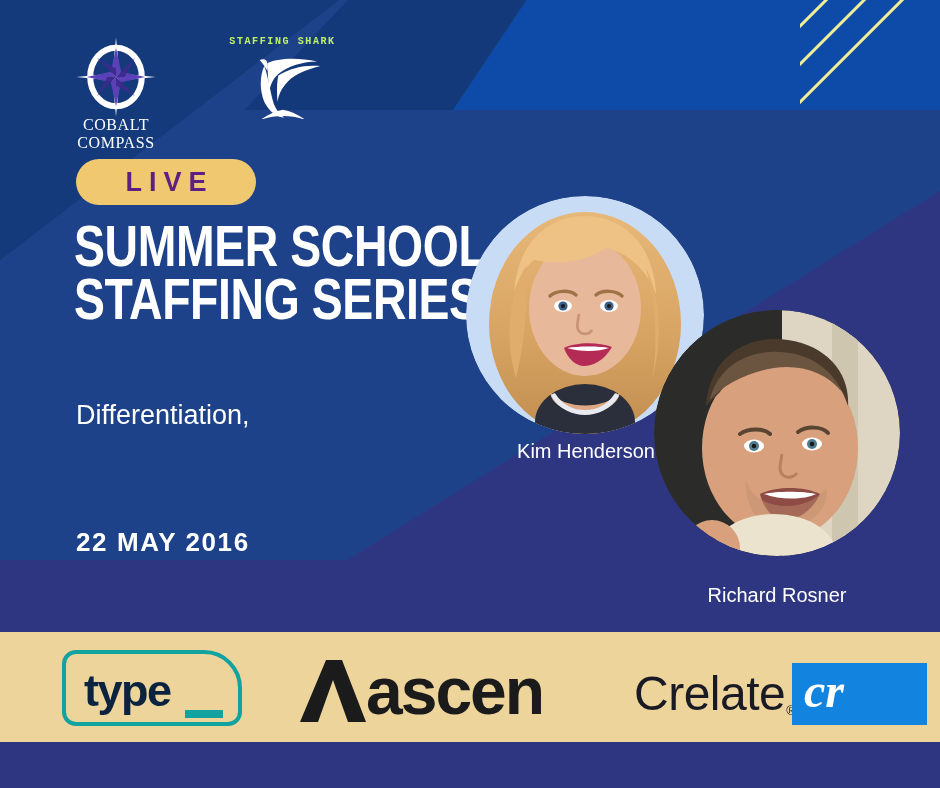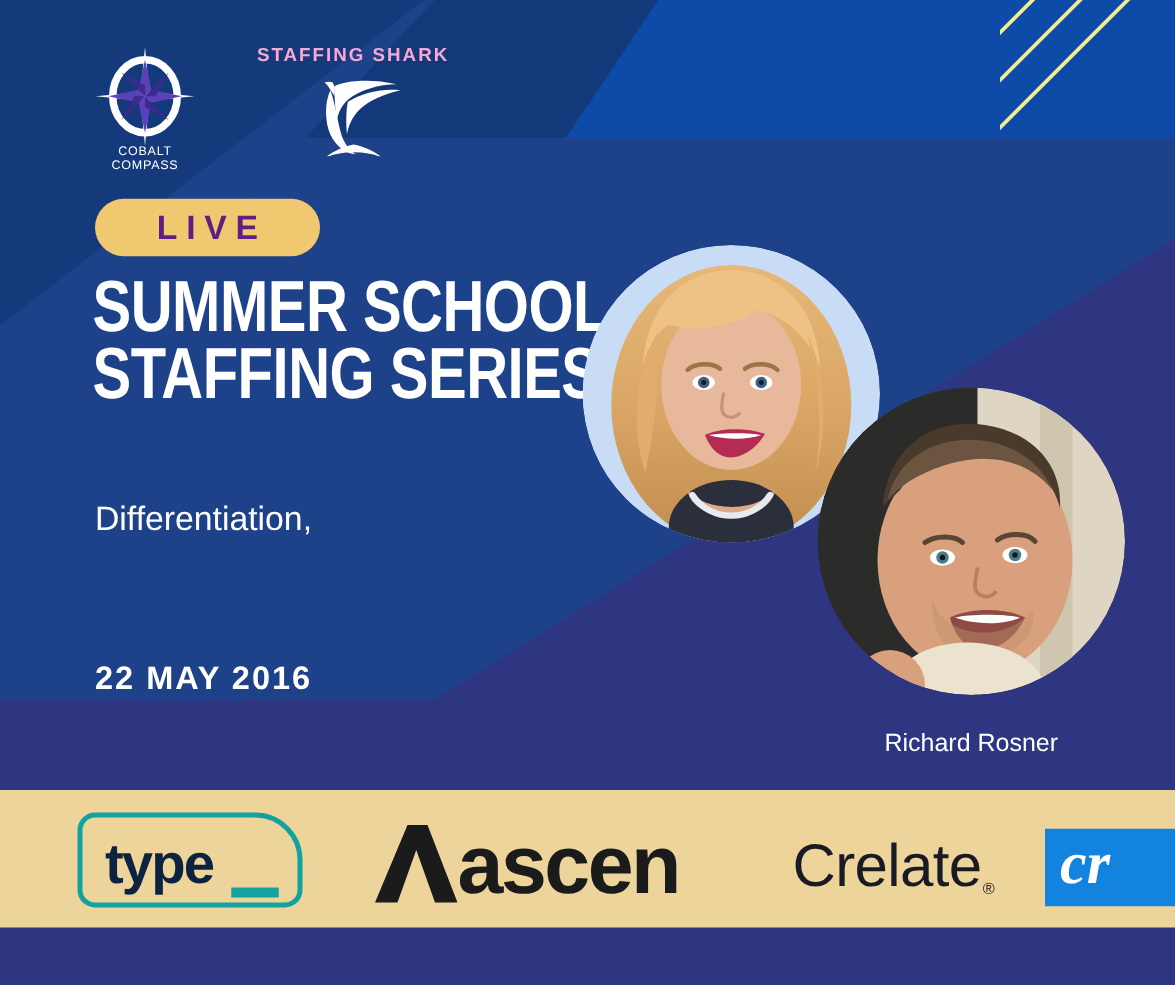--- a/index.html
+++ b/index.html
@@ -109,38 +109,38 @@
     text-align: center;
   }
   .compass-mark {
     width: 86px;
     height: 86px;
     margin: 0 auto;
     display: block;
   }
   .compass-word {
     color: #ffffff;
-    font-size: 10px;
+    font-size: 16px;
     letter-spacing: 0.6px;
-    font-family: Liberation Sans, sans-serif;
+    font-family: Liberation Serif, serif;
     margin-top: -4px;
   }
   .shark-logo {
     position: absolute;
     left: 205px;
     top: 10px;
     width: 155px;
     text-align: center;
   }
   .shark-word {
-    color: #f9a8d4;
-    font-size: 15px;
+    color: #bef264;
+    font-size: 10px;
     font-weight: bold;
     letter-spacing: 1.6px;
-    font-family: Liberation Sans, sans-serif;
+    font-family: Liberation Mono, monospace;
   }
   .shark-mark {
     width: 96px;
     height: 70px;
     display: block;
     margin: 2px auto 0;
   }
 
   
   .live-badge {
@@ -308,26 +308,27 @@
     line-height: 1;
   }
   .crelate-reg {
     font-size: 13px;
     color: #1a1a24;
     margin-left: 1px;
     margin-top: 2px;
   }
   #sponsor-cr {
     position: absolute;
-    left: 836px;
+    left: 792px;
     top: 31px;
-    width: 104px;
+    width: 92px;
     height: 62px;
     background: #1284e0;
     overflow: hidden;
+    padding-left: 43px;
   }
   .cr-word {
     position: absolute;
     left: 12px;
     top: 2px;
     color: #ffffff;
     font-size: 48px;
     font-style: italic;
     font-weight: bold;
     font-family: "Liberation Serif", serif;
@@ -443,20 +444,21 @@
           <path d="M130,99 C136,94 150,94 156,100" stroke="#9d7448" stroke-width="3.5" fill="none" stroke-linecap="round"></path>
           <path d="M113,118 C111,128 110,134 115,137 C120,139 124,137 126,134" stroke="#c89277" stroke-width="2.6" fill="none"></path>
           <path d="M98,152 C110,146 132,146 146,151 C138,165 126,170 118,170 C110,170 102,163 98,152 Z" fill="#b42c55"></path>
           <path d="M101,152 C114,156 132,156 143,152 C134,150 112,150 101,152 Z" fill="#ffffff"></path>
           <ellipse cx="119" cy="226" rx="50" ry="38" fill="#2a2f3b"></ellipse>
           <path d="M84,196 C98,214 140,214 154,196 C150,224 88,224 84,196 Z" fill="#dfa885"></path>
           <path d="M88,200 C102,222 136,222 150,200" stroke="#e8eaf2" stroke-width="5" fill="none" stroke-linecap="round"></path>
         </g>
       </svg>
     </div>
+    <div class="speaker-name">Kim Henderson</div>
   </div>
 
   <div class="speaker" id="speaker-2">
     <div class="avatar">
       <svg viewBox="0 0 246 246" width="246" height="246">
         <defs>
           <clipPath id="clipB">
               <circle cx="123" cy="123" r="123"></circle>
             </clipPath>
         </defs>

